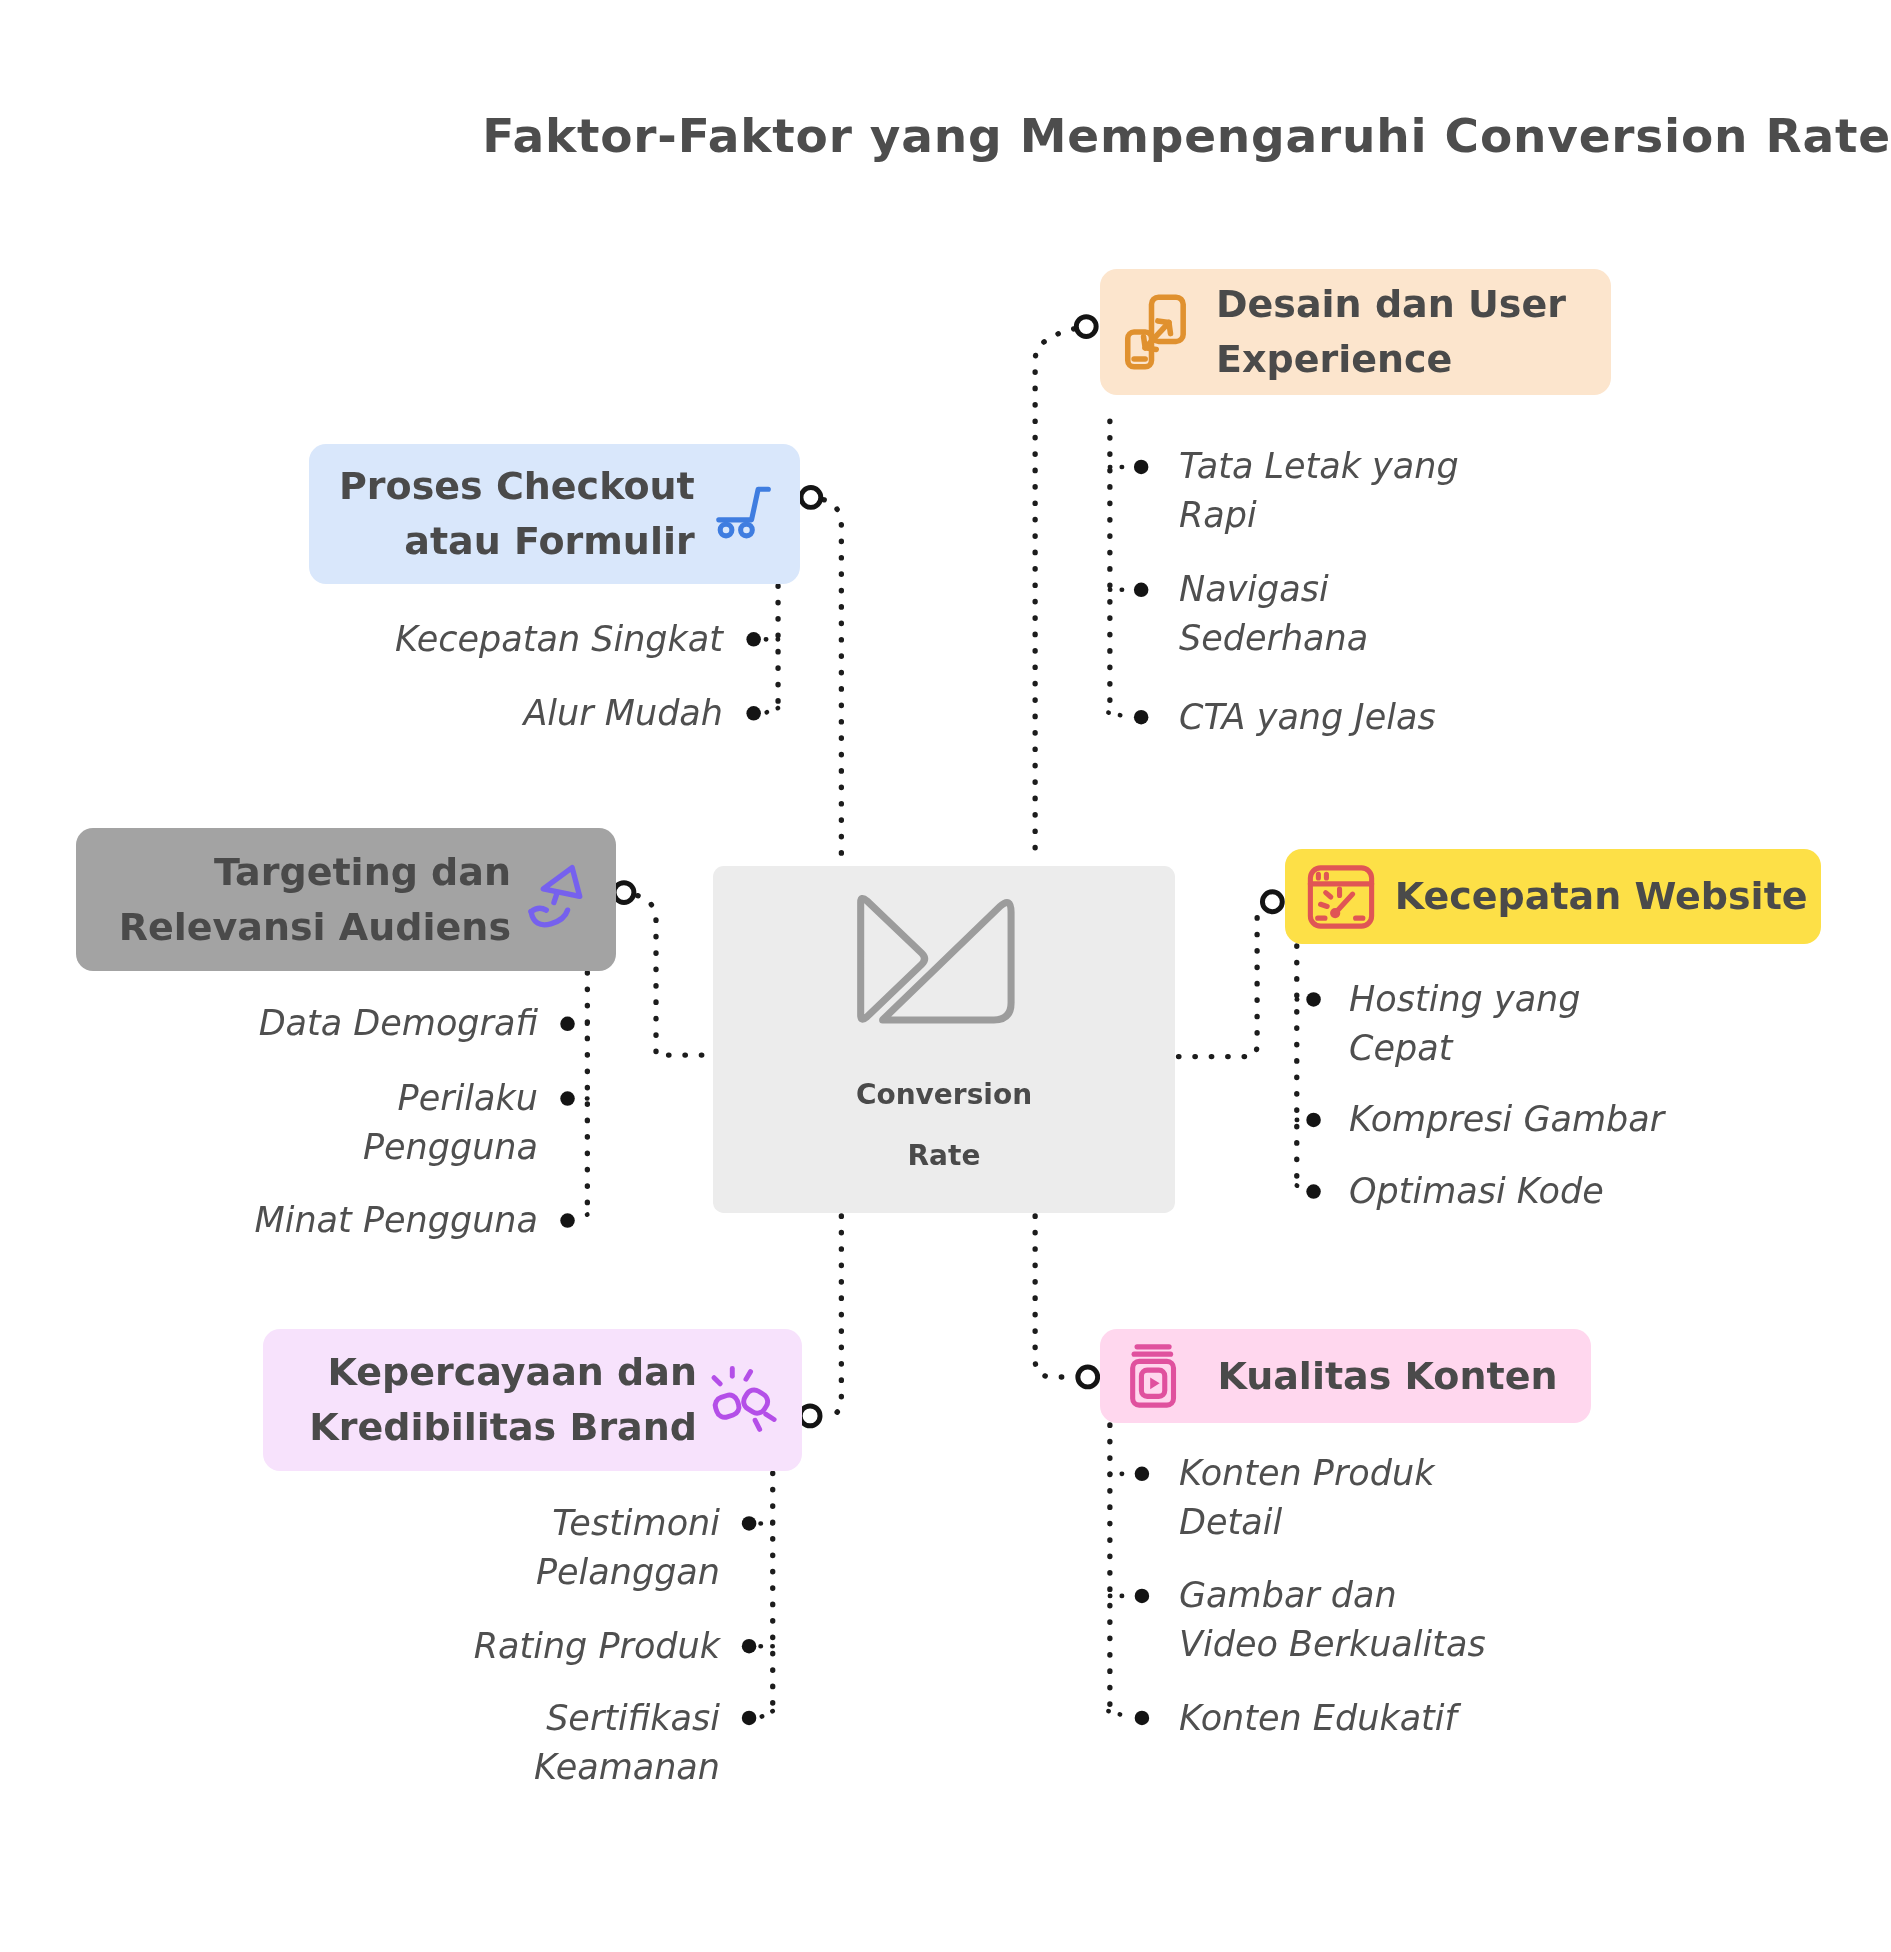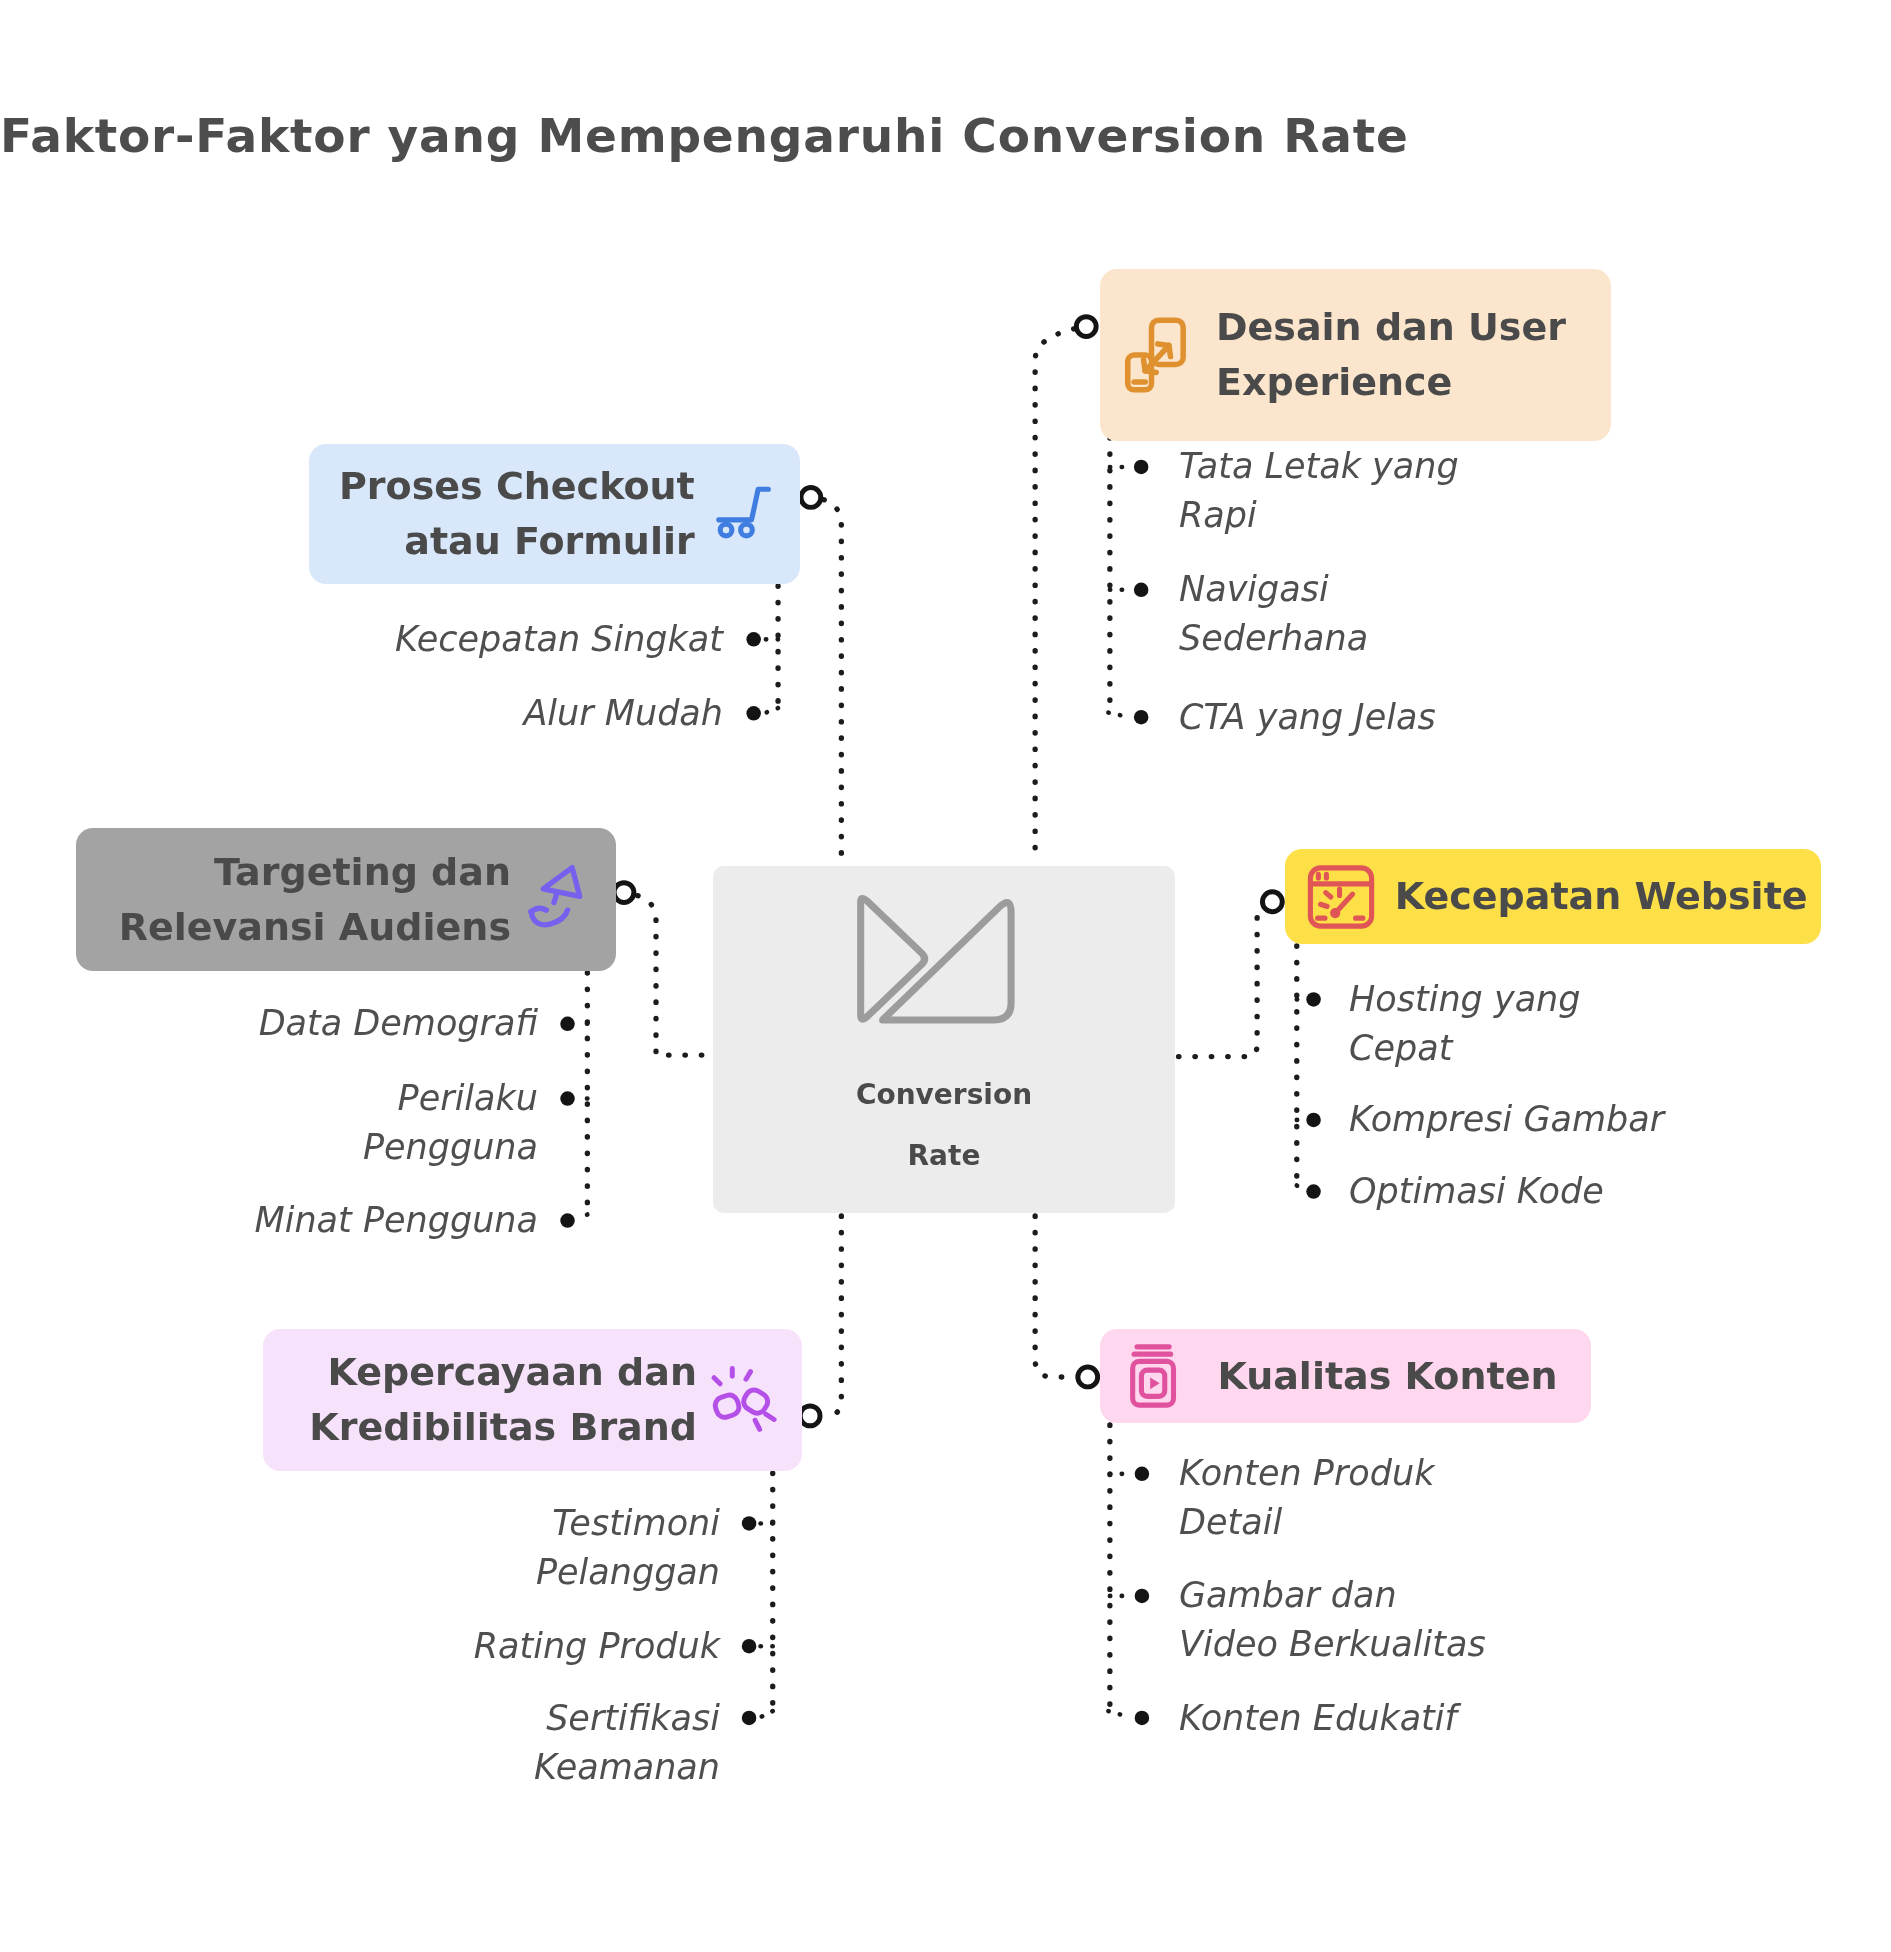--- a/index.html
+++ b/index.html
@@ -3,21 +3,21 @@
 <meta charset="utf-8">
 <style>
   html,body{margin:0;padding:0;background:#ffffff;}
   .canvas{position:relative;width:1891px;height:1953px;background:#ffffff;overflow:hidden;
           font-family:"DejaVu Sans","Liberation Sans",sans-serif;}
   .wires{position:absolute;left:0;top:0;}
   .dotline{fill:none;stroke:#1c1c1c;stroke-width:7;stroke-linecap:round;stroke-dasharray:0.5 21;}
   .stub{fill:none;stroke:#1c1c1c;stroke-width:6;stroke-linecap:round;stroke-dasharray:0.5 15;}
   .ring{fill:#ffffff;stroke:#141414;stroke-width:6.5;}
   .bullet{fill:#141414;}
-  .title{position:absolute;top:108px;left:0;right:0;text-align:left;
+  .title{position:absolute;top:108px;left:0;right:0;text-align:right;
          font-size:47px;font-weight:bold;color:#4d4d4d;letter-spacing:0.8px;white-space:pre-line;}
   .branch{position:absolute;border-radius:17px;display:flex;align-items:center;}
   .blabel{font-weight:bold;color:#4a4a4a;font-size:38px;line-height:55px;white-space:pre-line;}
   .bicon{flex:0 0 auto;display:flex;align-items:center;justify-content:center;}
   .item{position:absolute;font-size:35px;line-height:49px;color:#4f4f4f;white-space:pre-line;font-style:italic;}
   .item.right{text-align:right;}
   .center-node{position:absolute;left:713px;top:866px;width:462px;height:347px;background:#ececec;
                border-radius:10.7px;display:flex;flex-direction:column;align-items:center;
                justify-content:center;gap:30.5px;}
   .center-label{font-size:28px;font-weight:bold;color:#4a4a4a;line-height:61px;text-align:center;white-space:pre-line;}
@@ -93,21 +93,21 @@
     <svg width="183" height="141" viewBox="0 0 230 180">
       <g fill="none" stroke="#9c9c9c" stroke-width="9" stroke-linejoin="round" stroke-linecap="round">
         <path d="M8 12 Q8 3 16 10 L86 77 Q93 84 86 91 L16 158 Q8 165 8 156 Z"></path>
         <path d="M36 162 L186 17 Q200 4 200 25 L200 140 Q200 162 178 162 Z"></path>
       </g>
     </svg>
     <div class="center-label">Conversion
 Rate</div>
   </div>
 
-  <div class="branch" style="left:1100px;top:269px;width:511px;height:172px;background:#fce5cd;">
+  <div class="branch" style="left:1100px;top:269px;width:511px;height:126px;background:#fce5cd;">
     <span class="bicon" style="margin-left:23px;">
       <svg width="76" height="76" viewBox="0 0 96 96" fill="none" stroke="#e0912f" stroke-width="7" stroke-linecap="round" stroke-linejoin="round">
         <rect x="36" y="4" width="40" height="56" rx="9"></rect>
         <rect x="6" y="48" width="30" height="44" rx="8"></rect>
         <path d="M14 82 H28"></path>
         <path d="M58 36 L28 68"></path>
         <path d="M58 36 l-14 -2 M58 36 l2 14"></path>
         <path d="M28 68 l14 2 M28 68 l-2 -14"></path>
       </svg>
     </span>

